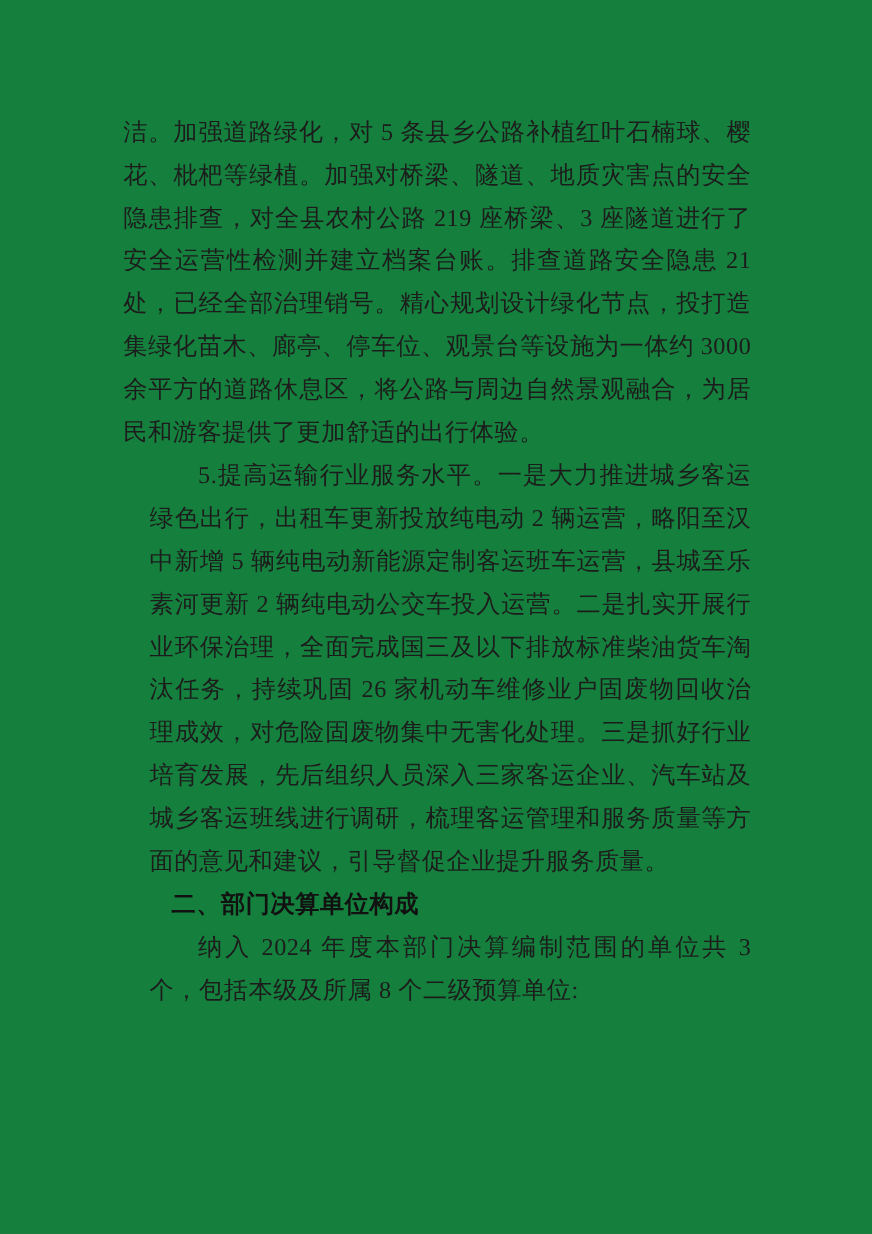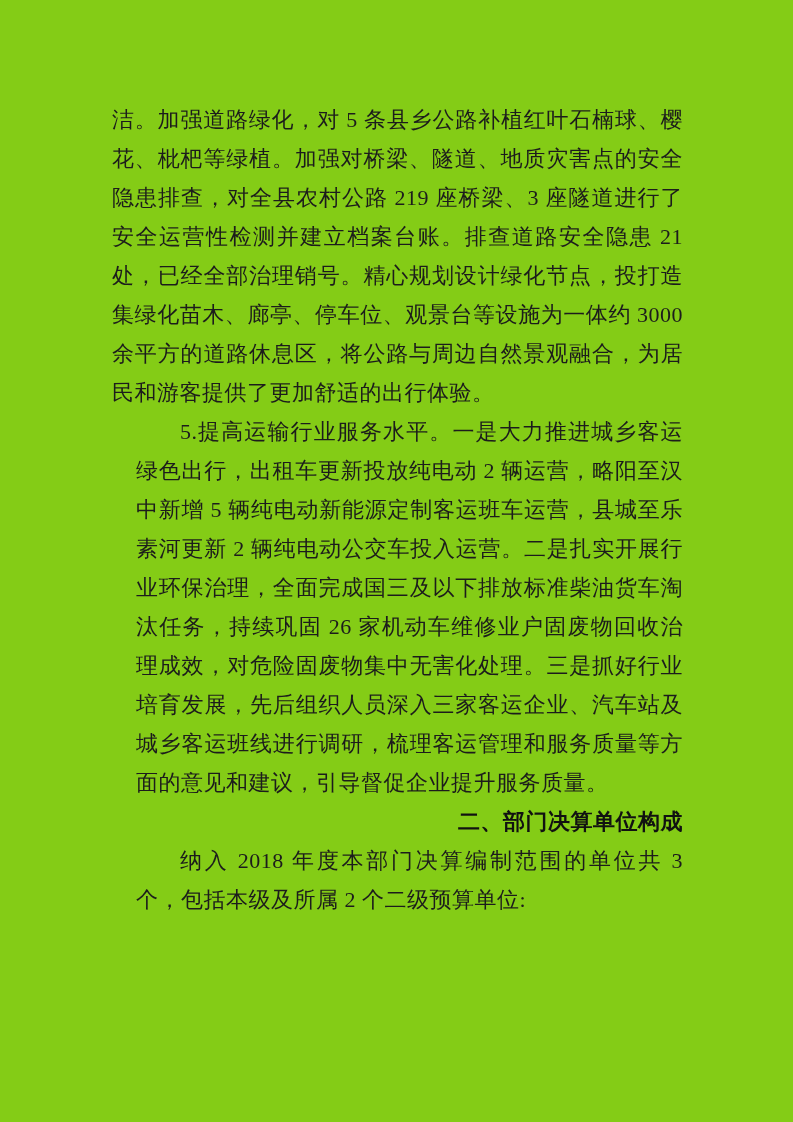--- a/index.html
+++ b/index.html
@@ -4,21 +4,21 @@
 <style>
   html, body {
     margin: 0;
     padding: 0;
     background: #ffffff;
   }
   .page {
     position: relative;
     width: 793px;
     height: 1122px;
-    background: #84cc16;
+    background: #15803d;
     overflow: hidden;
   }
   .content {
     position: absolute;
     top: 100px;
     left: 112px;
     width: 571px;
     color: #1c1c1c;
     font-family: "Liberation Serif", "DejaVu Serif", serif;
     font-size: 22px;
@@ -34,27 +34,27 @@
     text-indent: 2em;
     margin-left: 24px;
   }
   .section-heading {
     margin: 0;
     font-family: "Liberation Sans", "DejaVu Sans", sans-serif;
     font-weight: 700;
     font-size: 22px;
     line-height: 39px;
     text-indent: 2em;
-    text-align: right;
+    text-align: left;
     color: #111111;
   }
 </style>
 </head>
 <body>
 
 <div class="page">
   <div class="content">
     <p class="body-para">洁。加强道路绿化，对 5 条县乡公路补植红叶石楠球、樱花、枇杷等绿植。加强对桥梁、隧道、地质灾害点的安全隐患排查，对全县农村公路 219 座桥梁、3 座隧道进行了安全运营性检测并建立档案台账。排查道路安全隐患 21 处，已经全部治理销号。精心规划设计绿化节点，投打造集绿化苗木、廊亭、停车位、观景台等设施为一体约 3000 余平方的道路休息区，将公路与周边自然景观融合，为居民和游客提供了更加舒适的出行体验。</p>
     <p class="body-para indent">5.提高运输行业服务水平。一是大力推进城乡客运绿色出行，出租车更新投放纯电动 2 辆运营，略阳至汉中新增 5 辆纯电动新能源定制客运班车运营，县城至乐素河更新 2 辆纯电动公交车投入运营。二是扎实开展行业环保治理，全面完成国三及以下排放标准柴油货车淘汰任务，持续巩固 26 家机动车维修业户固废物回收治理成效，对危险固废物集中无害化处理。三是抓好行业培育发展，先后组织人员深入三家客运企业、汽车站及城乡客运班线进行调研，梳理客运管理和服务质量等方面的意见和建议，引导督促企业提升服务质量。</p>
     <h2 class="section-heading">二、部门决算单位构成</h2>
-    <p class="body-para indent">纳入 2018 年度本部门决算编制范围的单位共 3 个，包括本级及所属 2 个二级预算单位:</p>
+    <p class="body-para indent">纳入 2024 年度本部门决算编制范围的单位共 3 个，包括本级及所属 8 个二级预算单位:</p>
   </div>
 </div>
 
 </body></html>

